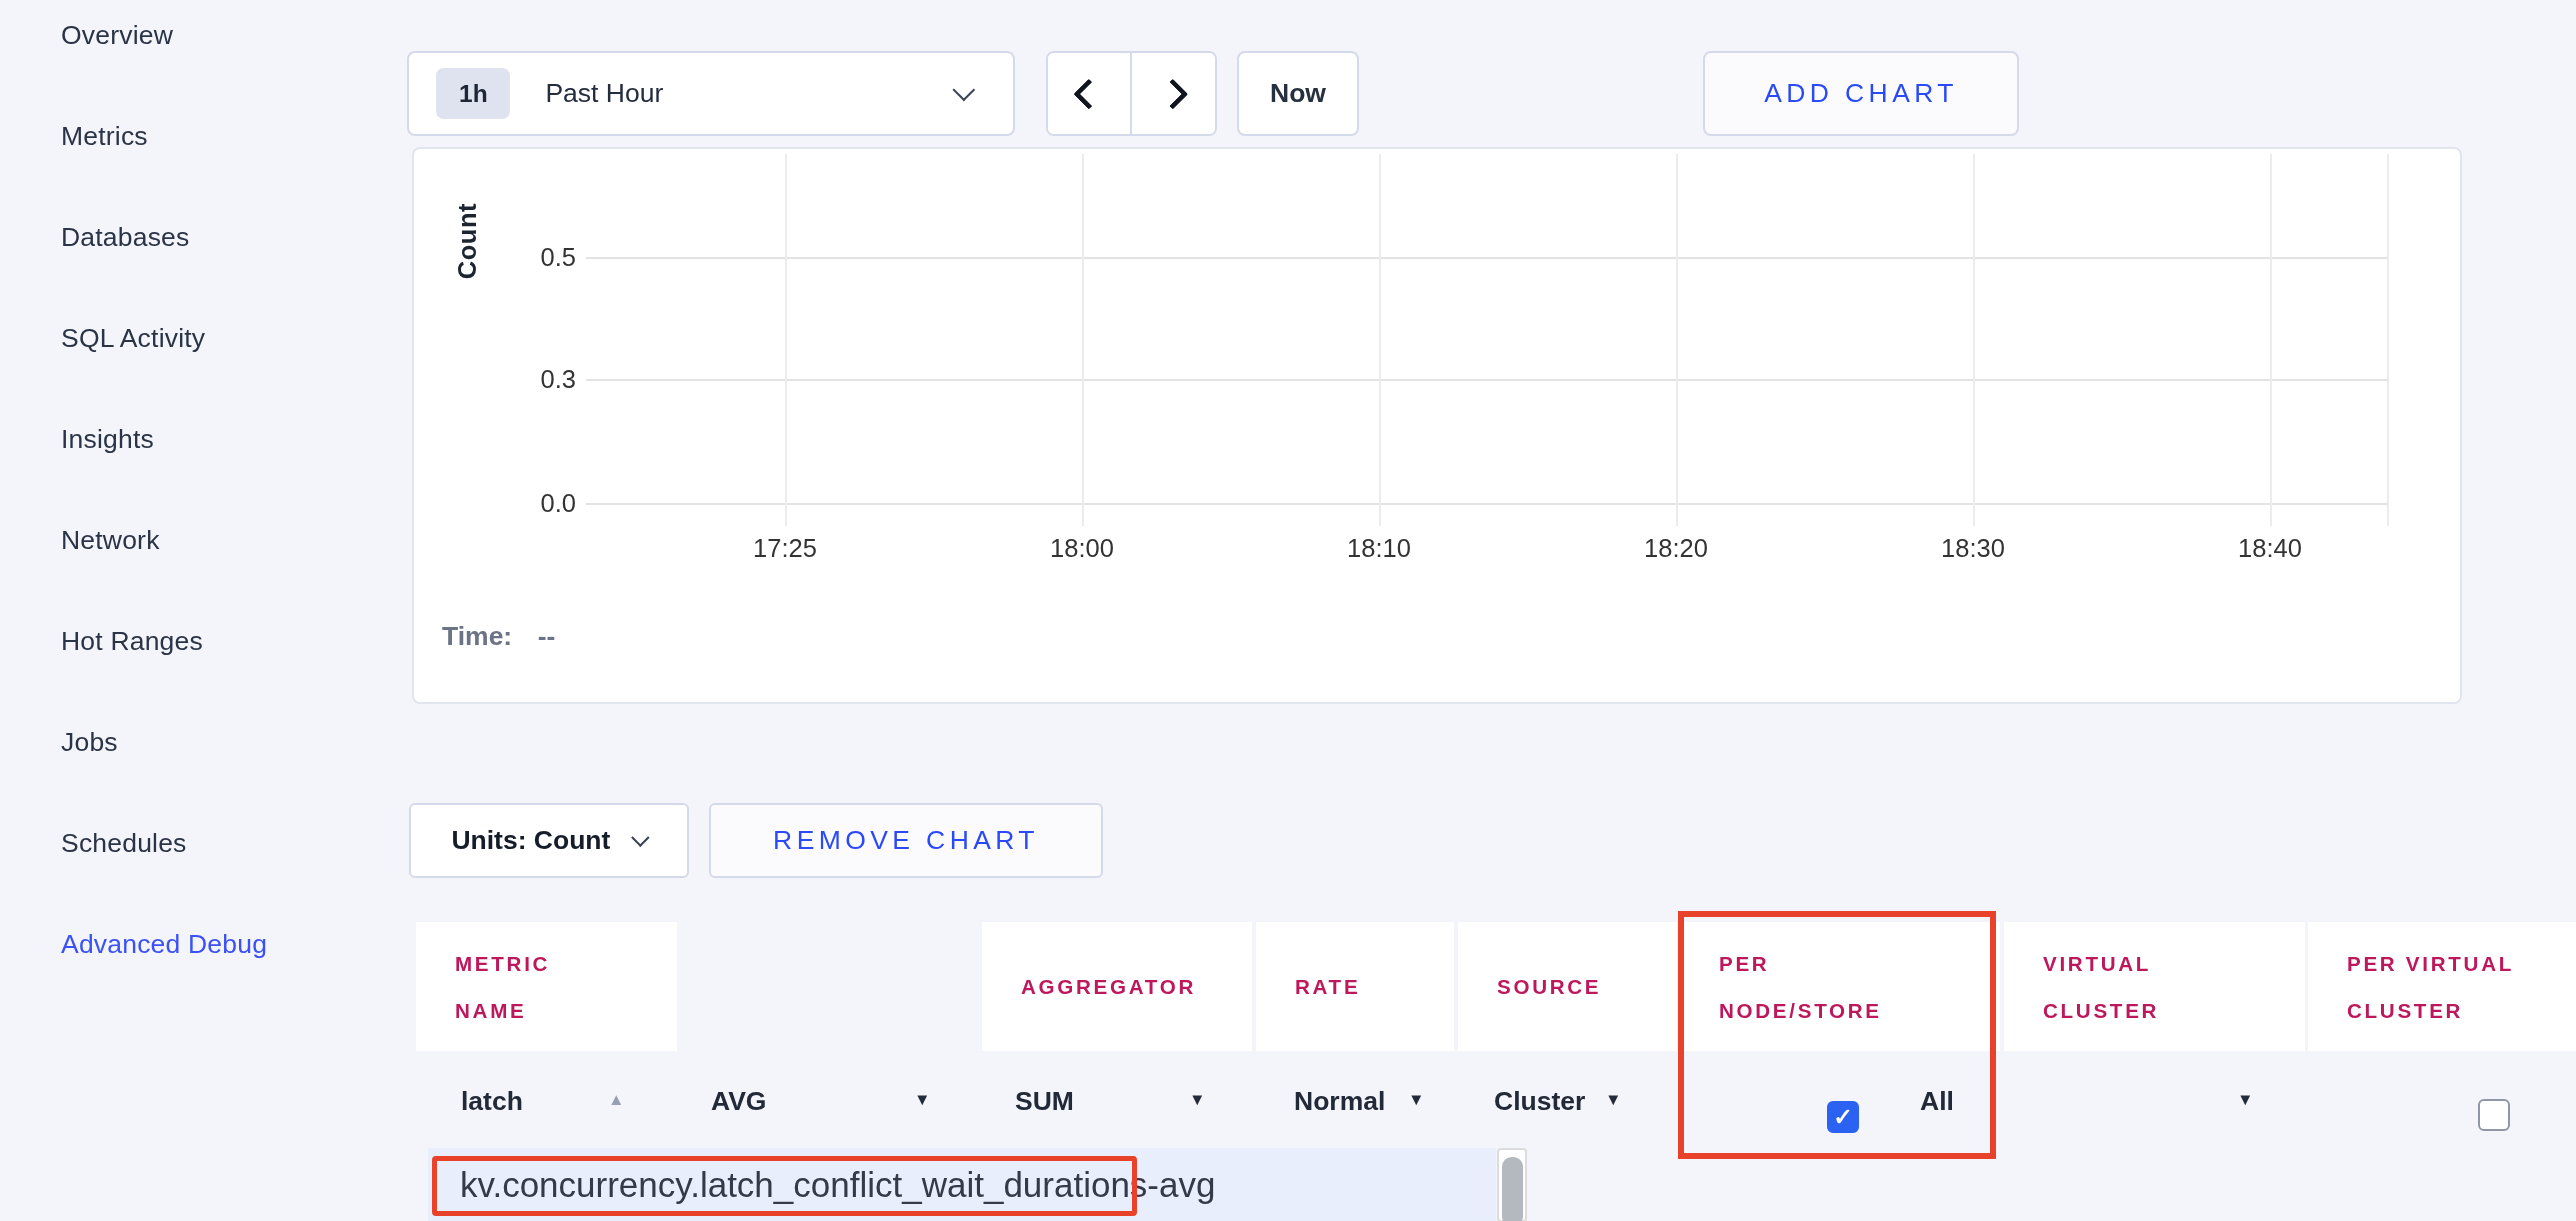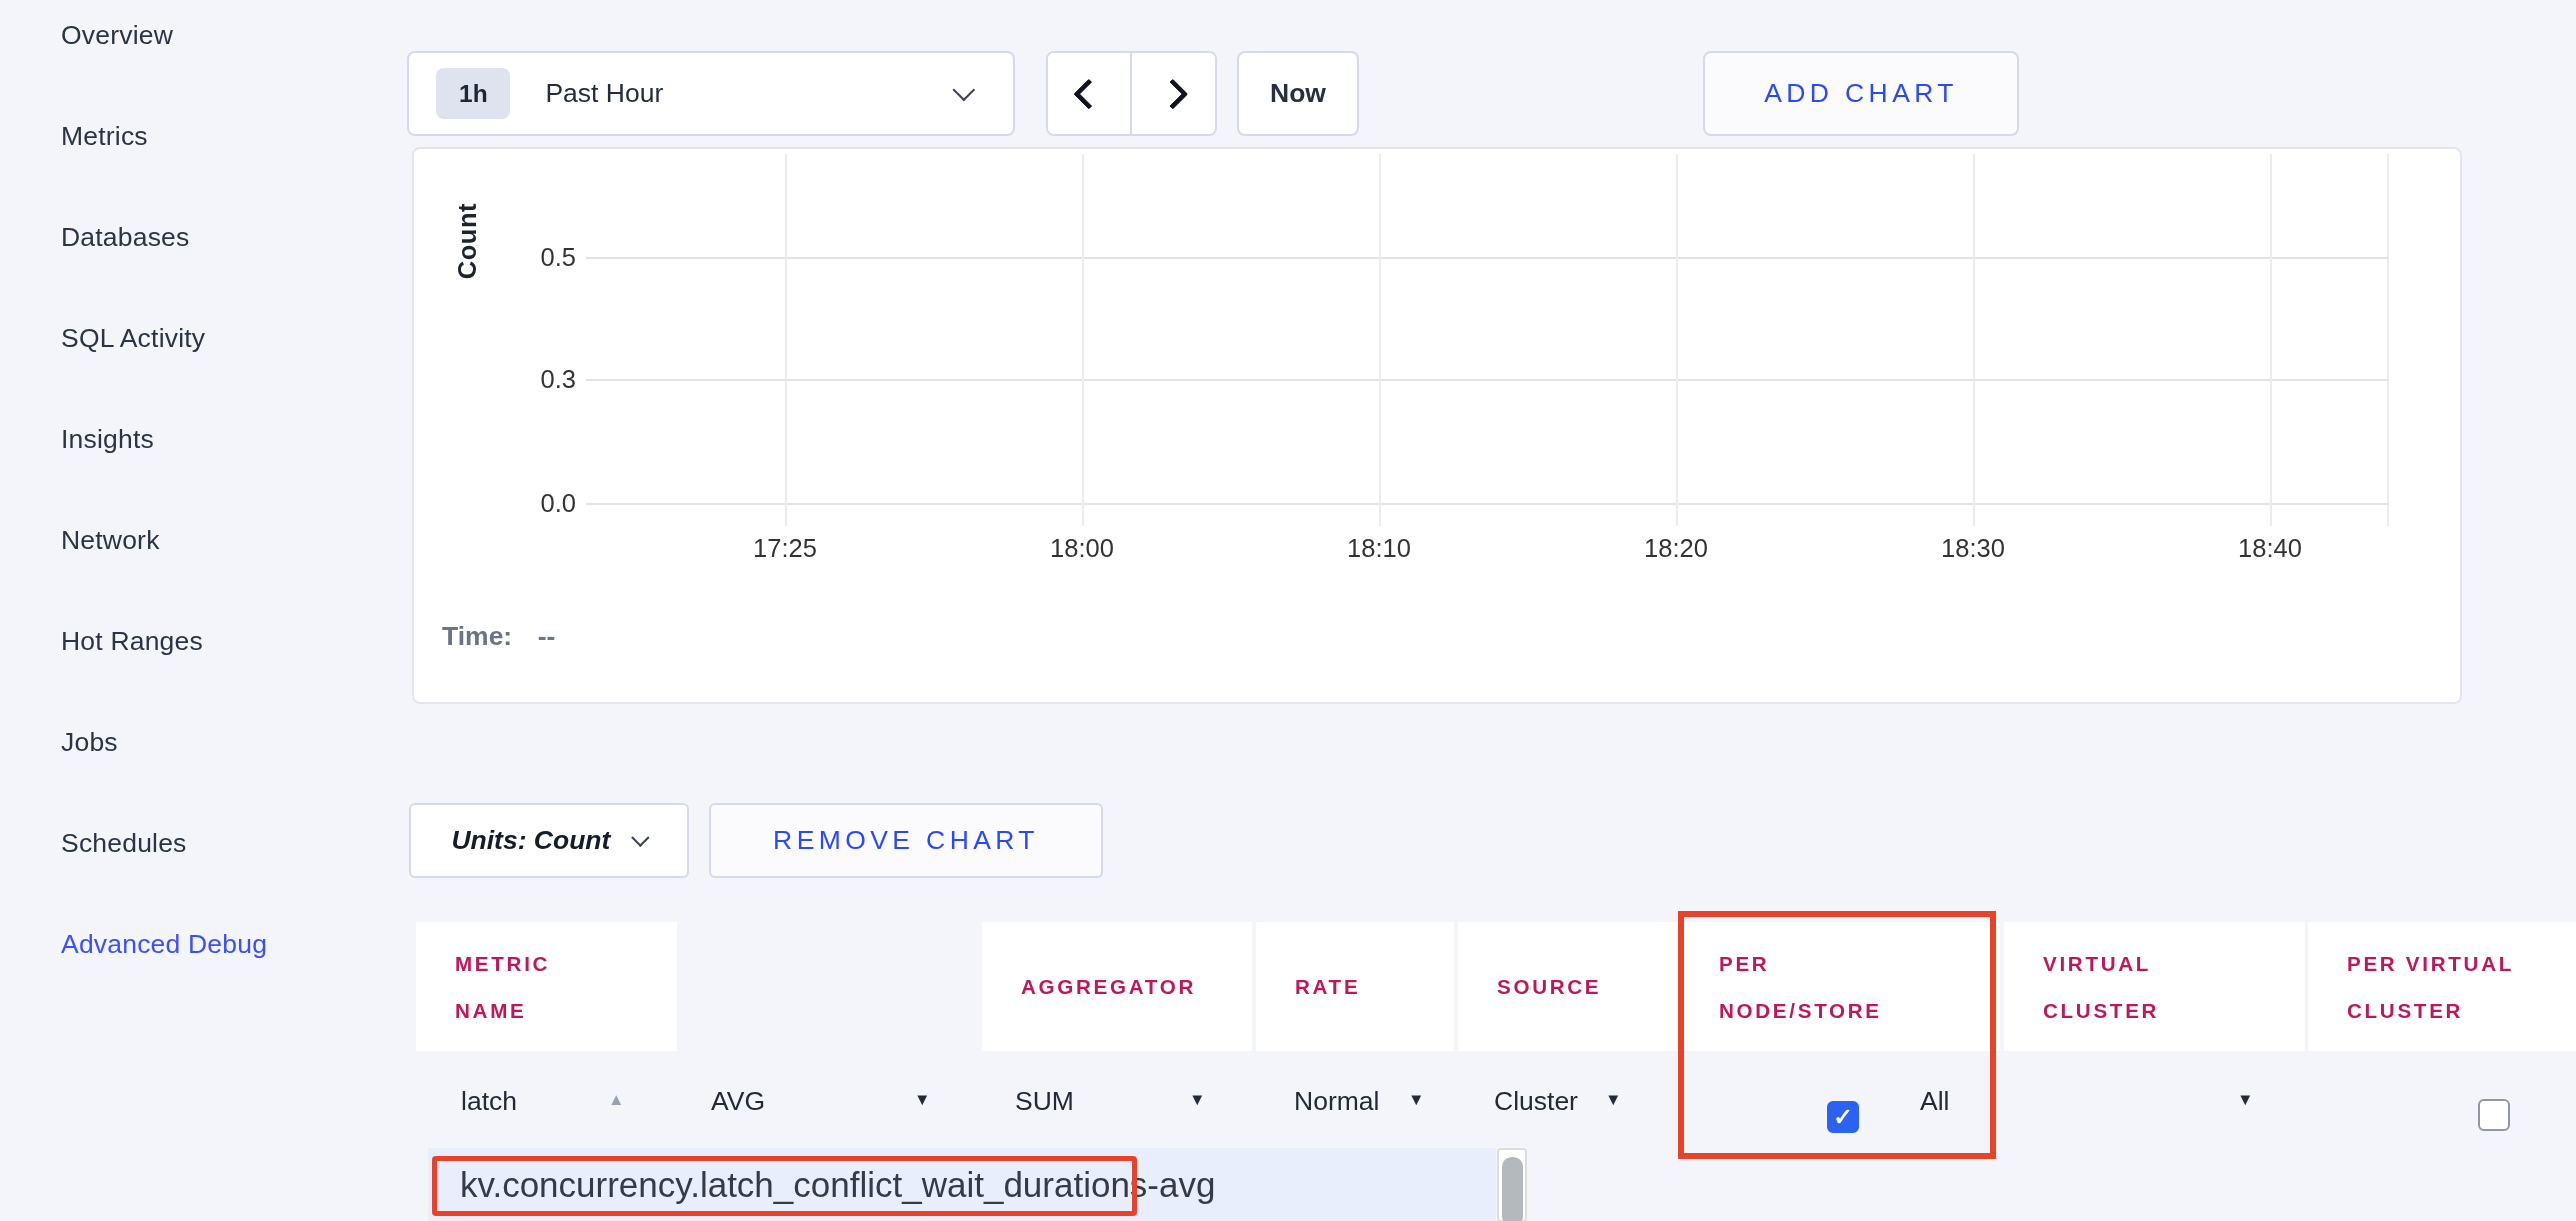--- a/index.html
+++ b/index.html
@@ -73,39 +73,39 @@
   }
   .y-axis-title {
     position:absolute; left:39px; top:54px; font-size:25.5px; font-weight:700; color:#1d2430;
     writing-mode:vertical-rl; transform:rotate(180deg); letter-spacing:0.5px;
   }
   .time-readout { position:absolute; left:28px; top:472px; font-size:26.5px; font-weight:700; color:#6b7487; }
   .time-readout .val { margin-left:25.5px; color:#6b7487; font-weight:700; }
 
   
   .units-btn { left:409px; top:784px; width:280px; height:75px; justify-content:center; gap:23.5px;
-    font-size:26.5px; font-weight:700; color:#161d2a; cursor:pointer; border-radius:5.9px;font-style:italic; }
+    font-size:26.5px; font-weight:700; color:#161d2a; cursor:pointer; border-radius:5.9px; }
   .units-btn .chev { width:12.7px; height:12.7px; transform:rotate(45deg) translate(-2px,-2px); }
   .remove-chart { left:709px; top:784px; width:394px; height:75px; border-radius:5.9px; }
 
   
   .th {
     position:absolute; top:922px; height:129px; background:#fff;
     display:flex; align-items:center; padding-left:39px;
     font-size:20.6px; font-weight:700; letter-spacing:2.7px; color:#be185d;
     line-height:47px; text-transform:uppercase;
   }
   .th span { display:block; }
   .c1{left:416px;width:261px;} .c2{left:680px;width:299px;} .c3{left:982px;width:270px;}
   .c4{left:1256px;width:198px;} .c5{left:1458px;width:219px;} .c6{left:1680px;width:320px;}
   .c7{left:2004px;width:301px;} .c8{left:2308px;width:268px;}
   .w130 span{max-width:127px;} .w190 span{max-width:186px;} .w160 span{max-width:157px;} .w215 span{max-width:211px;}
 
   
-  .ctl { position:absolute; top:1086px; font-size:26.5px; font-weight:400; color:#222a39; white-space:nowrap; }
+  .ctl { position:absolute; top:1086px; font-size:26.5px; font-weight:700; color:#222a39; white-space:nowrap; }
   .tri-up::before { content:"▲"; font-size:16.7px; color:#97a0b2; }
   .tri-down::before { content:"▼"; font-size:16.7px; color:#232b3a; }
   .tri { position:absolute; top:1090px; cursor:pointer; }
   .checkbox {
     position:absolute; width:32px; height:32px; border:2px solid #8f97a7; border-radius:5.9px;
     background:#fff; cursor:pointer;
   }
   .checkbox.checked {
     background:#2b62f2; border-color:#2b62f2; color:#fff;
     display:flex; align-items:center; justify-content:center;

